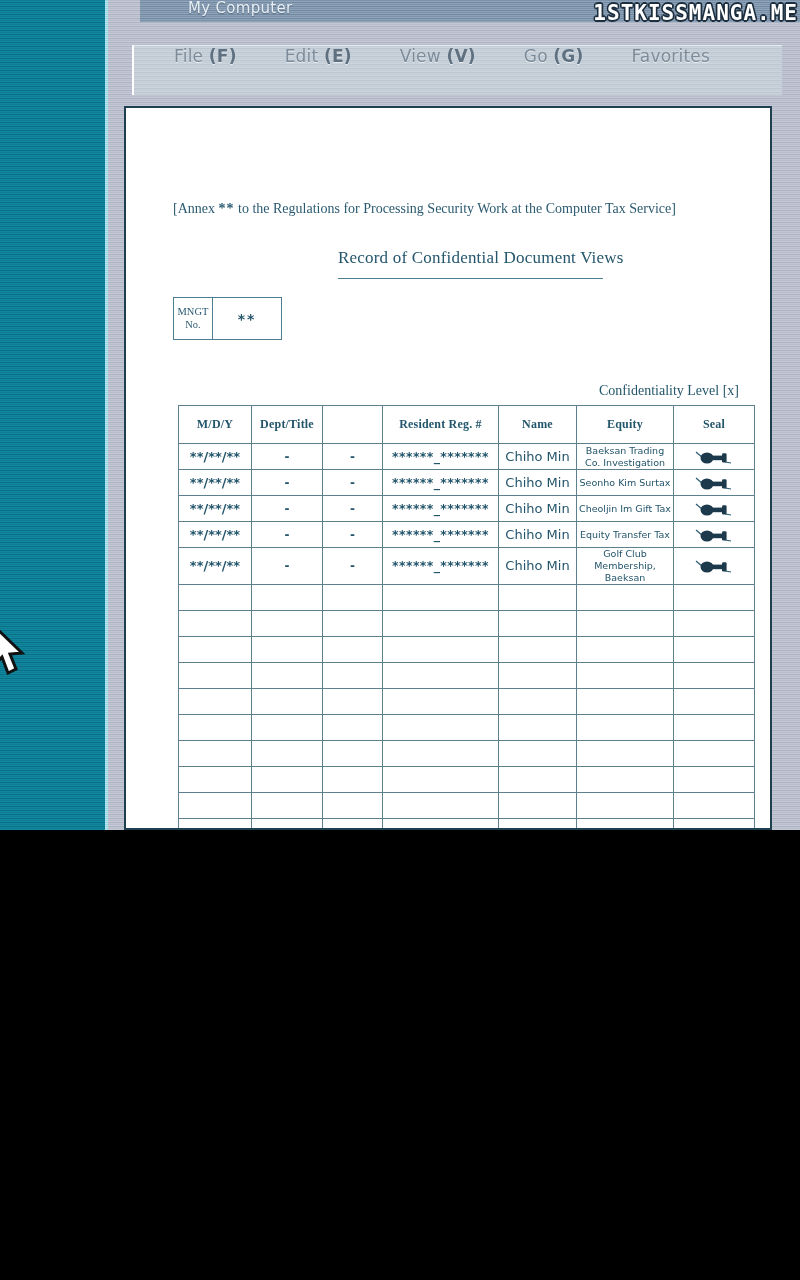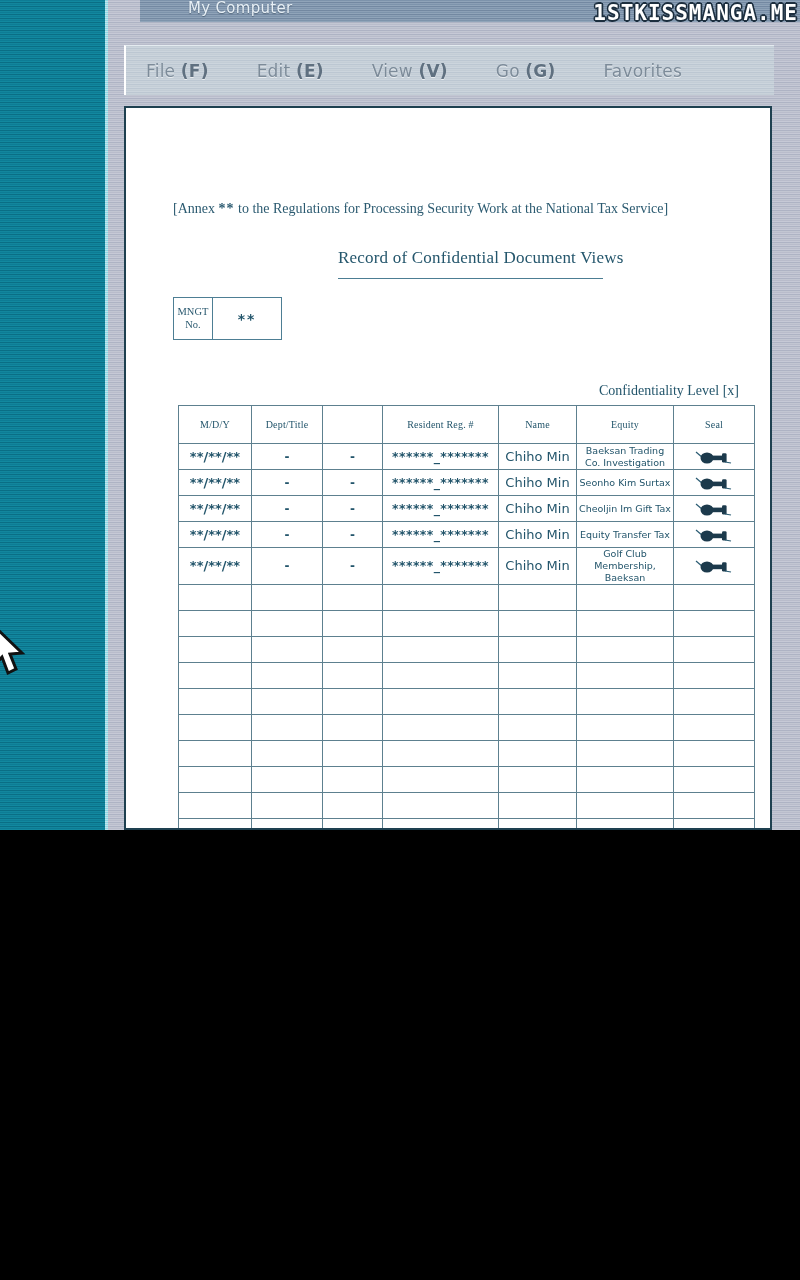--- a/index.html
+++ b/index.html
@@ -102,35 +102,35 @@
       -1.3px -1.3px 0 #1d2f3f, 1.3px -1.3px 0 #1d2f3f,
       -1.3px  1.3px 0 #1d2f3f, 1.3px  1.3px 0 #1d2f3f,
        0 -1.6px 0 #1d2f3f, 0 1.6px 0 #1d2f3f,
       -1.6px 0 0 #1d2f3f, 1.6px 0 0 #1d2f3f;
     margin-left: 24px;
   }
 
   
   #menu-bar {
     position: absolute;
-    left: 124px; top: 45px;
+    left: 132px; top: 45px;
     width: 650px; height: 50px;
     background:
       repeating-linear-gradient(
         to bottom,
         #c3cdd6 0px, #c3cdd6 1px,
         #ccd5dd 1px, #ccd5dd 2px,
         #bcc7d2 2px, #bcc7d2 3px,
         #c9d2da 3px, #c9d2da 4px
       );
     border-left: 2px solid #ffffff;
     border-top: 1px solid #e4ebf0;
     display: flex;
-    align-items: center;
-    padding-left: 20px;
+    align-items: flex-start;
+    padding-left: 40px;
   }
   .menu-item {
     font-size: 17px;
     color: #7c8b99;
     margin-right: 48px;
     font-family: "DejaVu Sans", sans-serif;
     letter-spacing: .2px;
     text-shadow: 0 1px 0 rgba(255,255,255,.6);
     white-space: nowrap;
   }
@@ -237,22 +237,22 @@
   #record-table th, #record-table td {
     border: 1px solid #5d808f;
     padding: 0;
     text-align: center;
     vertical-align: middle;
     color: #23556b;
     background: #ffffff;
   }
   #record-table th {
     height: 38px;
-    font-weight: normal;
-    font-size: 10px;
+    font-weight: bold;
+    font-size: 12px;
     font-family: "Liberation Serif", serif;
     letter-spacing: .2px;
   }
   #record-table td { height: 26px; }
 
   .c-date   { width: 73px; }
   .c-dept   { width: 71px; }
   .c-blank  { width: 60px; }
   .c-rrn    { width: 116px; }
   .c-name   { width: 78px; }
@@ -327,21 +327,21 @@
       <span class="menu-item"><span>File </span><b>(F)</b></span>
       <span class="menu-item"><span>Edit </span><b>(E)</b></span>
       <span class="menu-item"><span>View </span><b>(V)</b></span>
       <span class="menu-item"><span>Go </span><b>(G)</b></span>
       <span class="menu-item"><span>Favorites</span></span>
     </div>
 
     <div id="document-page">
       <div id="doc-inner">
 
-        <div id="annex-line"><span>[Annex </span><span class="stars">**</span><span> to the Regulations for Processing Security Work at the National Tax Service]</span></div>
+        <div id="annex-line"><span>[Annex </span><span class="stars">**</span><span> to the Regulations for Processing Security Work at the Computer Tax Service]</span></div>
 
         <div id="mngt-box">
           <div id="mngt-label">
             <span>MNGT</span>
             <span>No.</span>
           </div>
           <div id="mngt-value">**</div>
         </div>
 
         <div id="doc-title-wrap">

